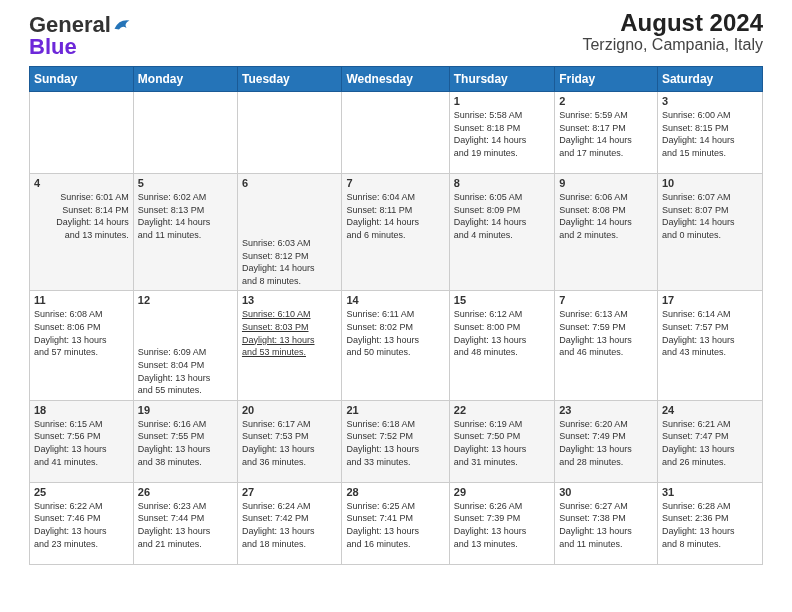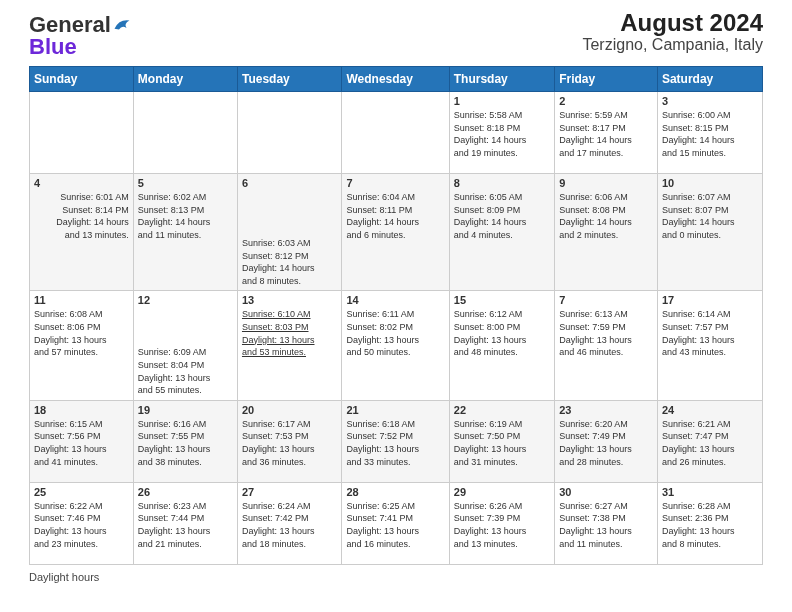--- a/index.html
+++ b/index.html
@@ -359,16 +359,13 @@
             <span class="day-number">31</span>
             <div class="day-info" style="white-space: pre-line;">Sunrise: 6:28 AM
 Sunset: 2:36 PM
 Daylight: 13 hours
 and 8 minutes.</div>
           </td>
         </tr>
       </tbody>
   </table>
 
-  <div class="footer">
-    <span>Daylight hours</span>
-  </div>
 </div>
 
 </body></html>

